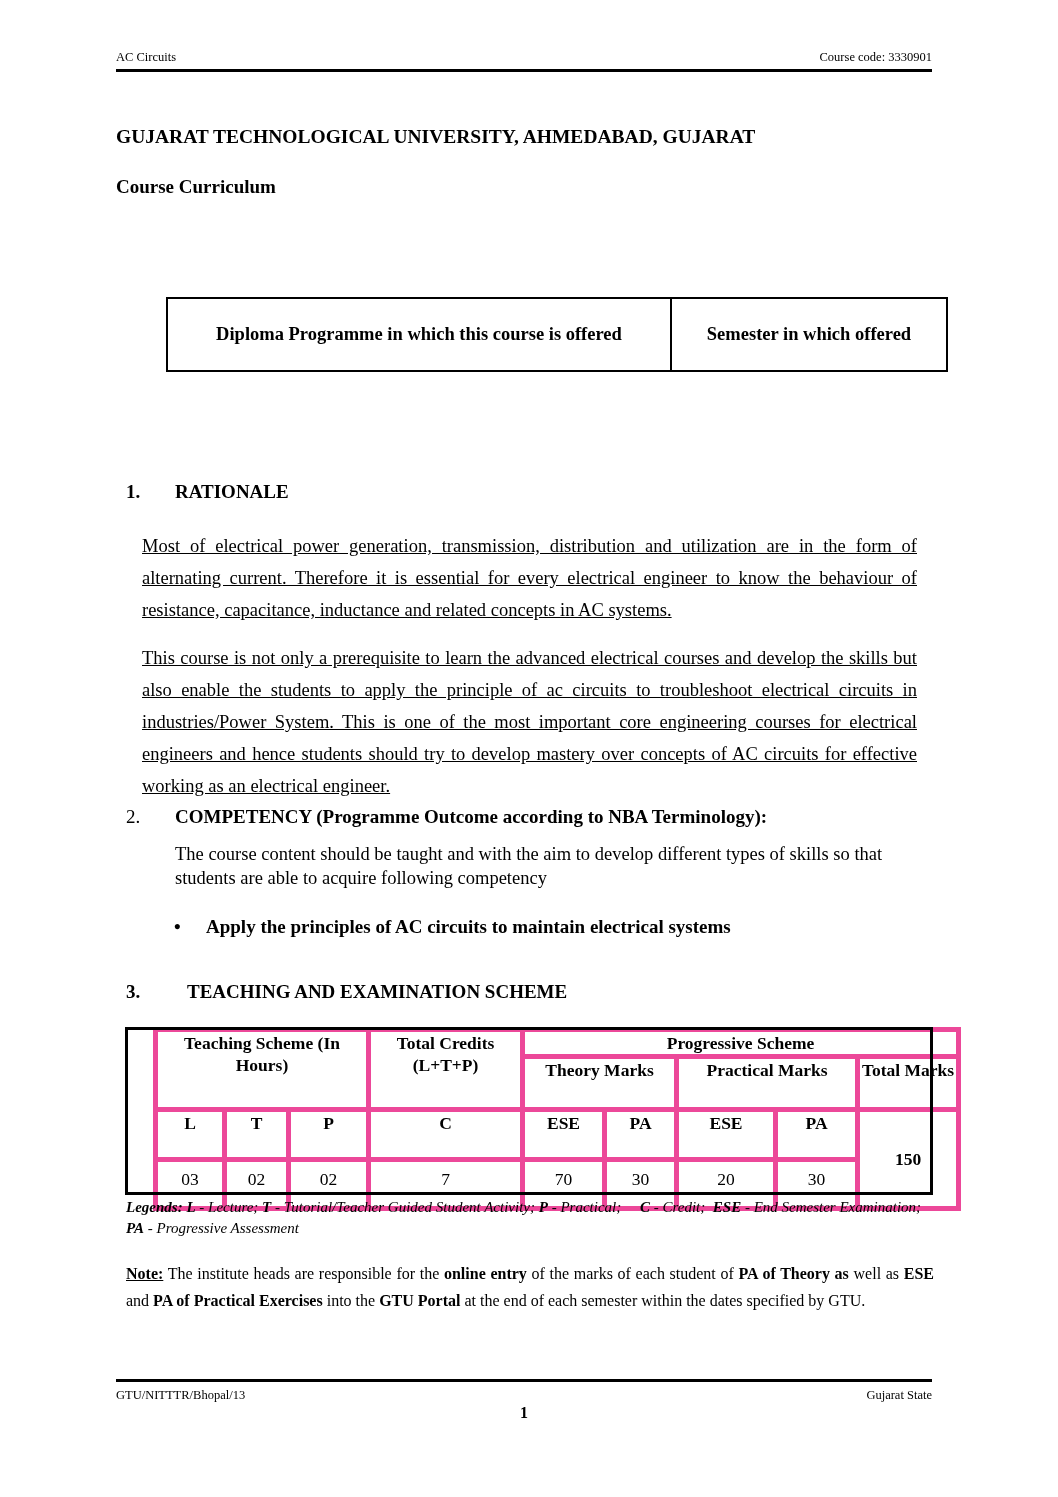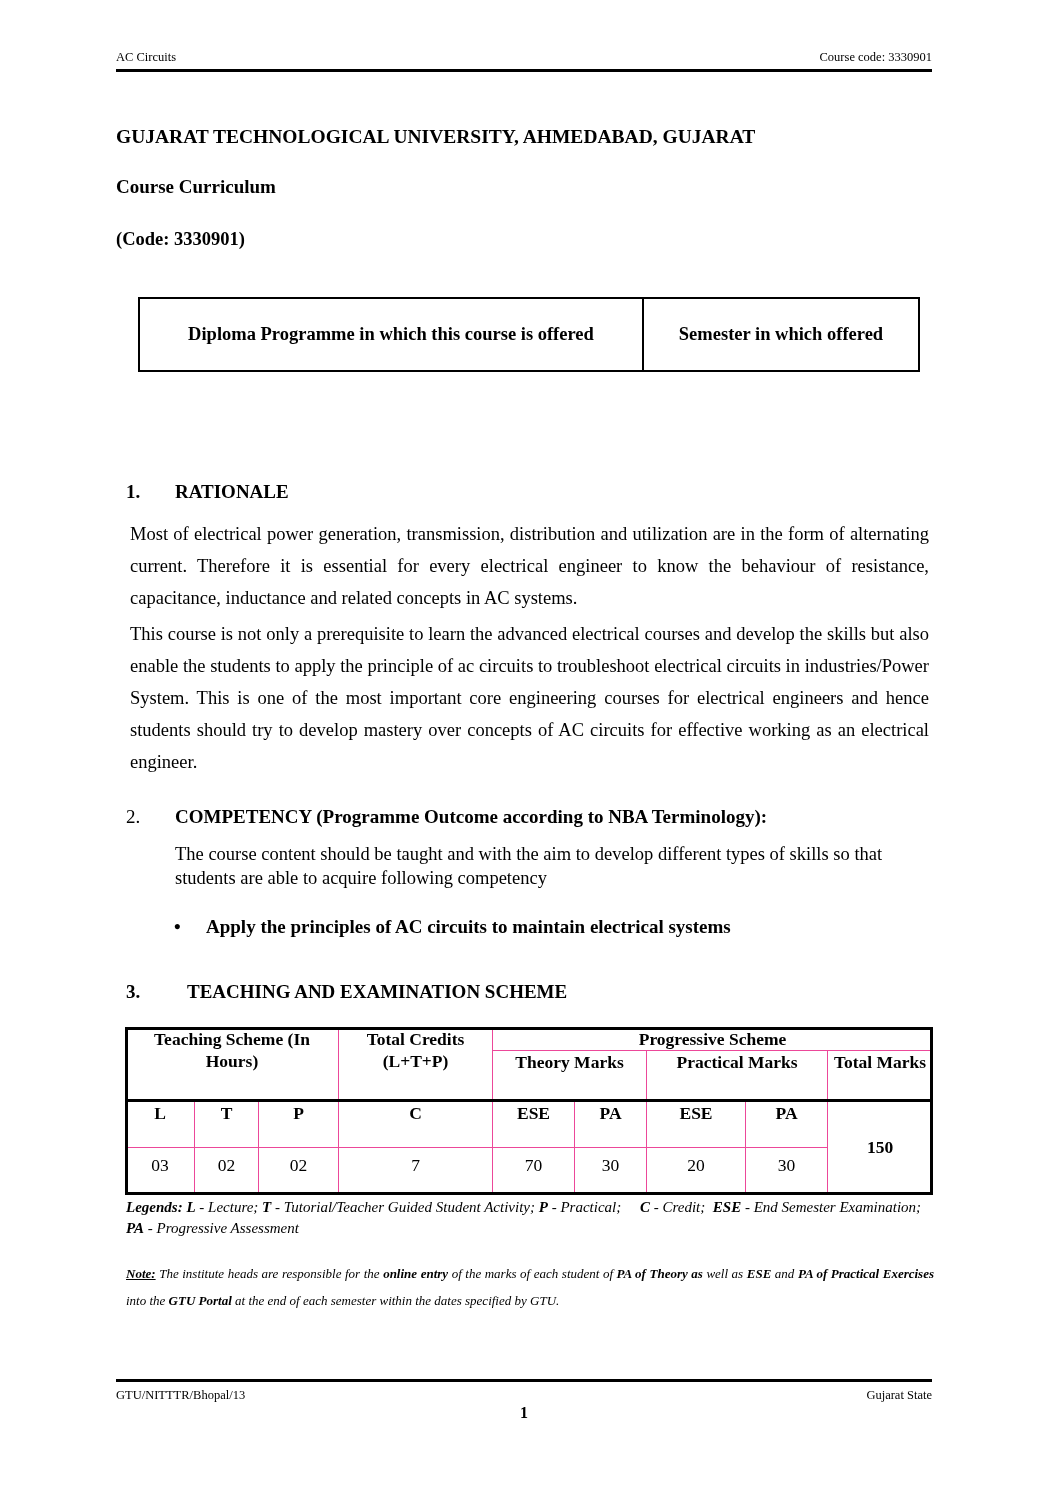--- a/index.html
+++ b/index.html
@@ -8,59 +8,58 @@
     font-family: "Liberation Serif", "DejaVu Serif", serif; color: #000;
   }
   .abs { position: absolute; }
   .hdr { font-size: 12.5px; top: 50px; }
   .hdr-rule { left: 116px; width: 816px; top: 69px; height: 3px; background: #000; }
   .center { left: 116px; width: 816px; text-align: left; font-weight: bold; }
   .t1 { top: 126px; font-size: 19.5px; }
   .t2 { top: 176px; font-size: 19px; }
   .t3 { top: 226px; font-size: 18.5px; line-height: 26px; }
 
-  table { border-collapse: collapse; }
+  table { border-collapse: collapse; margin-left: 28px; }
   .prog { left: 138px; top: 297px; width: 782px; }
   .prog td { border: 2px solid #000; font-size: 18.5px; text-align: center; height: 71px; padding: 0 6px; }
   .prog td.h { font-weight: bold; }
   .prog sup { font-size: 11px; }
 
   .sec { font-size: 19px; font-weight: bold; left: 126px; }
   .sec .num { display: inline-block; width: 49px; }
   .para { left: 126px; width: 807px; font-size: 18.5px; line-height: 32px; text-align: justify; }
-  .para p { margin: 4px; text-align: justify; text-align-last: left; }
+  .para p { margin: 16px; text-align: justify; text-align-last: left; text-decoration: underline; }
   .sub { left: 175px; width: 760px; font-size: 18.5px; line-height: 24px; }
   .bullet { left: 174px; font-size: 19px; font-weight: bold; }
   .bullet .dot { display: inline-block; width: 32px; }
 
   .ts { left: 125px; top: 1027px; width: 808px; }
-  .ts td { border: 1px solid #ec4899; font-size: 17.5px; font-weight: bold; text-align: center; vertical-align: top; padding: 0; line-height: 22px; }
+  .ts td { border: 5px solid #ec4899; font-size: 17.5px; font-weight: bold; text-align: center; vertical-align: top; padding: 0; line-height: 22px; }
   .ts .thick-top td { border-top: 3px solid #000; }
   .ts .val td { font-weight: normal; height: 38px; vertical-align: top; padding-top: 6px; }
   .ts td.total { font-weight: bold; vertical-align: middle; }
   .ts-outer { left: 125px; top: 1027px; width: 808px; height: 168px; border: 3px solid #000; box-sizing: border-box; pointer-events: none; }
 
   .legend { left: 126px; top: 1197px; width: 810px; font-size: 15px; line-height: 21px; font-style: italic; }
-  .note { left: 126px; top: 1260px; width: 808px; font-size: 13px; line-height: 27px; text-align: justify; font-style: italic; }
+  .note { left: 126px; top: 1260px; width: 808px; font-size: 16px; line-height: 27px; text-align: justify; }
   .note u { font-weight: bold; }
   .ftr-rule { left: 116px; width: 816px; top: 1379px; height: 3px; background: #000; }
   .ftr { font-size: 12.5px; top: 1388px; }
   .pageno { top: 1404px; left: 116px; width: 816px; text-align: center; font-size: 16px; font-weight: bold; }
 </style>
 </head>
 <body>
 
 <div class="abs hdr" style="left:116px">AC Circuits</div>
 <div class="abs hdr" style="right:126px">Course code: 3330901</div>
 <div class="abs hdr-rule"></div>
 
 <div class="abs center t1">GUJARAT TECHNOLOGICAL UNIVERSITY, AHMEDABAD, GUJARAT</div>
 <div class="abs center t2">Course Curriculum</div>
 <div class="abs center t3">
-  <div>(Code: 3330901)</div>
 </div>
 
 <table class="abs prog">
   <tbody>
       <tr>
     <td class="h" style="width:490px">Diploma Programme in which this course is offered</td>
     <td class="h">Semester in which offered</td>
   </tr>
 </tbody>
   </table>

